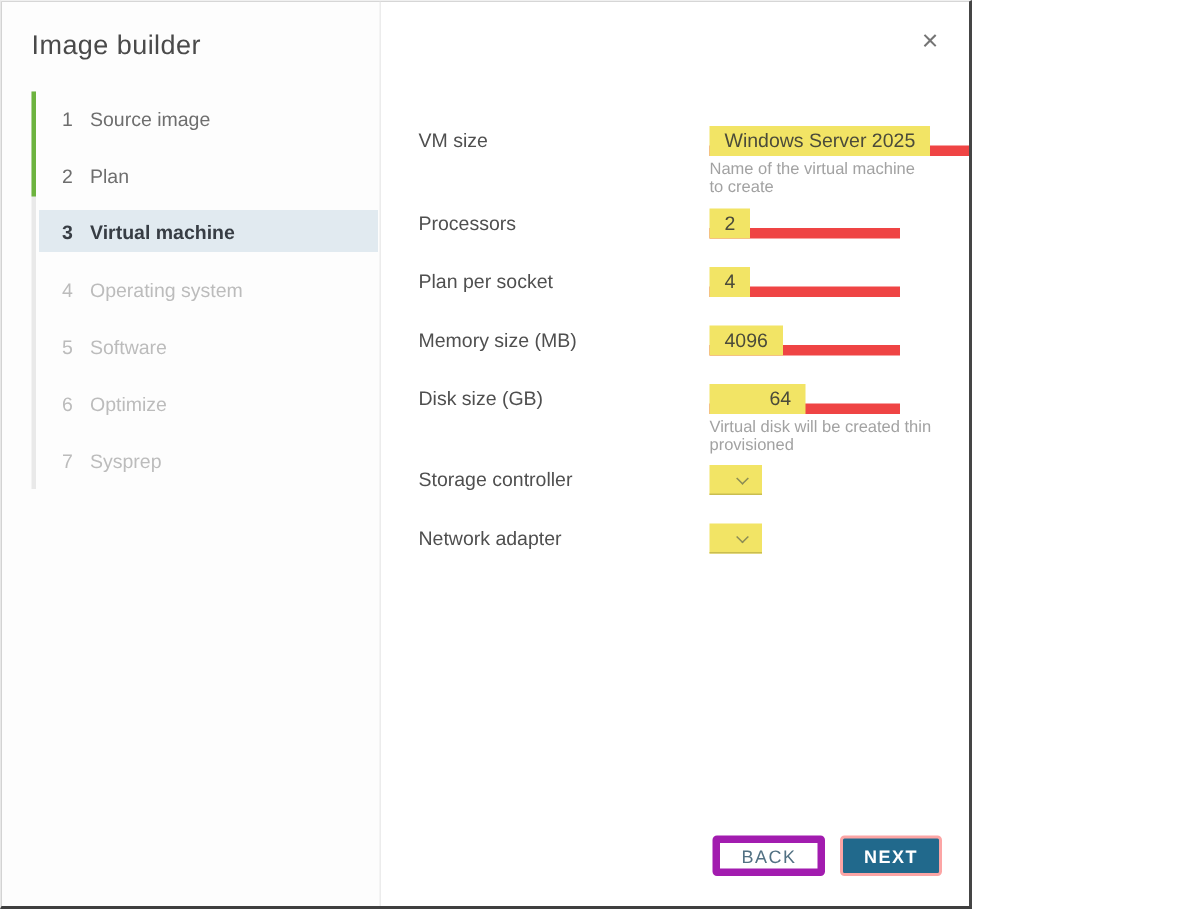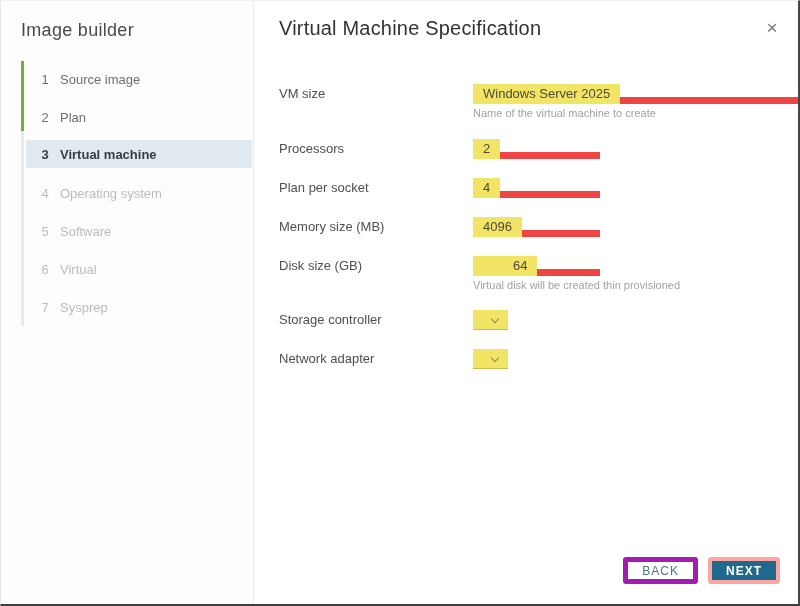--- a/index.html
+++ b/index.html
@@ -1,21 +1,21 @@
 <!DOCTYPE html>
 <html><head>
 <meta charset="utf-8">
 <style>
   * { margin: 0; padding: 0; box-sizing: border-box; }
   html, body { background: #ffffff; }
   body { font-family: "Liberation Sans", sans-serif; }
 
   .dialog {
     position: relative;
-    width: 800px; height: 606px;
+    width: 648px; height: 606px;
     background: #a3a3a3;
     border-top: 1px solid #f0f0f0;
     border-left: 1px solid #e8e8e8;
     border-right: 2px solid #454545;
     border-bottom: 2px solid #3f3f3f;
     overflow: hidden;
   }
 
   
   .sidebar {
@@ -109,21 +109,21 @@
   }
   .btn-link {
     background: none; border: none; color: #64808e;
     padding: 0 12px; letter-spacing: 1.5px;
   }
   .btn-outline {
     background: #ffffff; border: 5px solid #a21caf; color: #527183;
     padding: 0 14px; font-weight: 400;
   }
   .btn-primary {
-    border: 4px solid #fca5a5; color: #ffffff;
+    border: 2px solid #fca5a5; color: #ffffff;
     padding: 0 14px; font-weight: 700;
   }
 </style>
 </head>
 <body>
 
 <div class="dialog">
 
   <div class="sidebar">
     <div class="sidebar-title">Image builder</div>
@@ -147,30 +147,29 @@
     <div class="step future" style="top:178px">
       <span class="num">4</span>
       <span>Operating system</span>
     </div>
     <div class="step future" style="top:216px">
       <span class="num">5</span>
       <span>Software</span>
     </div>
     <div class="step future" style="top:254px">
       <span class="num">6</span>
-      <span>Virtual</span>
+      <span>Optimize</span>
     </div>
     <div class="step future" style="top:292px">
       <span class="num">7</span>
       <span>Sysprep</span>
     </div>
   </div>
 
   <div class="main">
-    <div class="main-title">Virtual Machine Specification</div>
     <button class="close-btn">×</button>
 
     <div class="row row-vmname">
       <span class="label">VM size</span>
       <div class="fieldbox underline wide">
         <span class="hl" style="background: rgb(242, 228, 101);">Windows Server 2025</span>
       </div>
       <span class="helper">Name of the virtual machine to create</span>
     </div>
 

